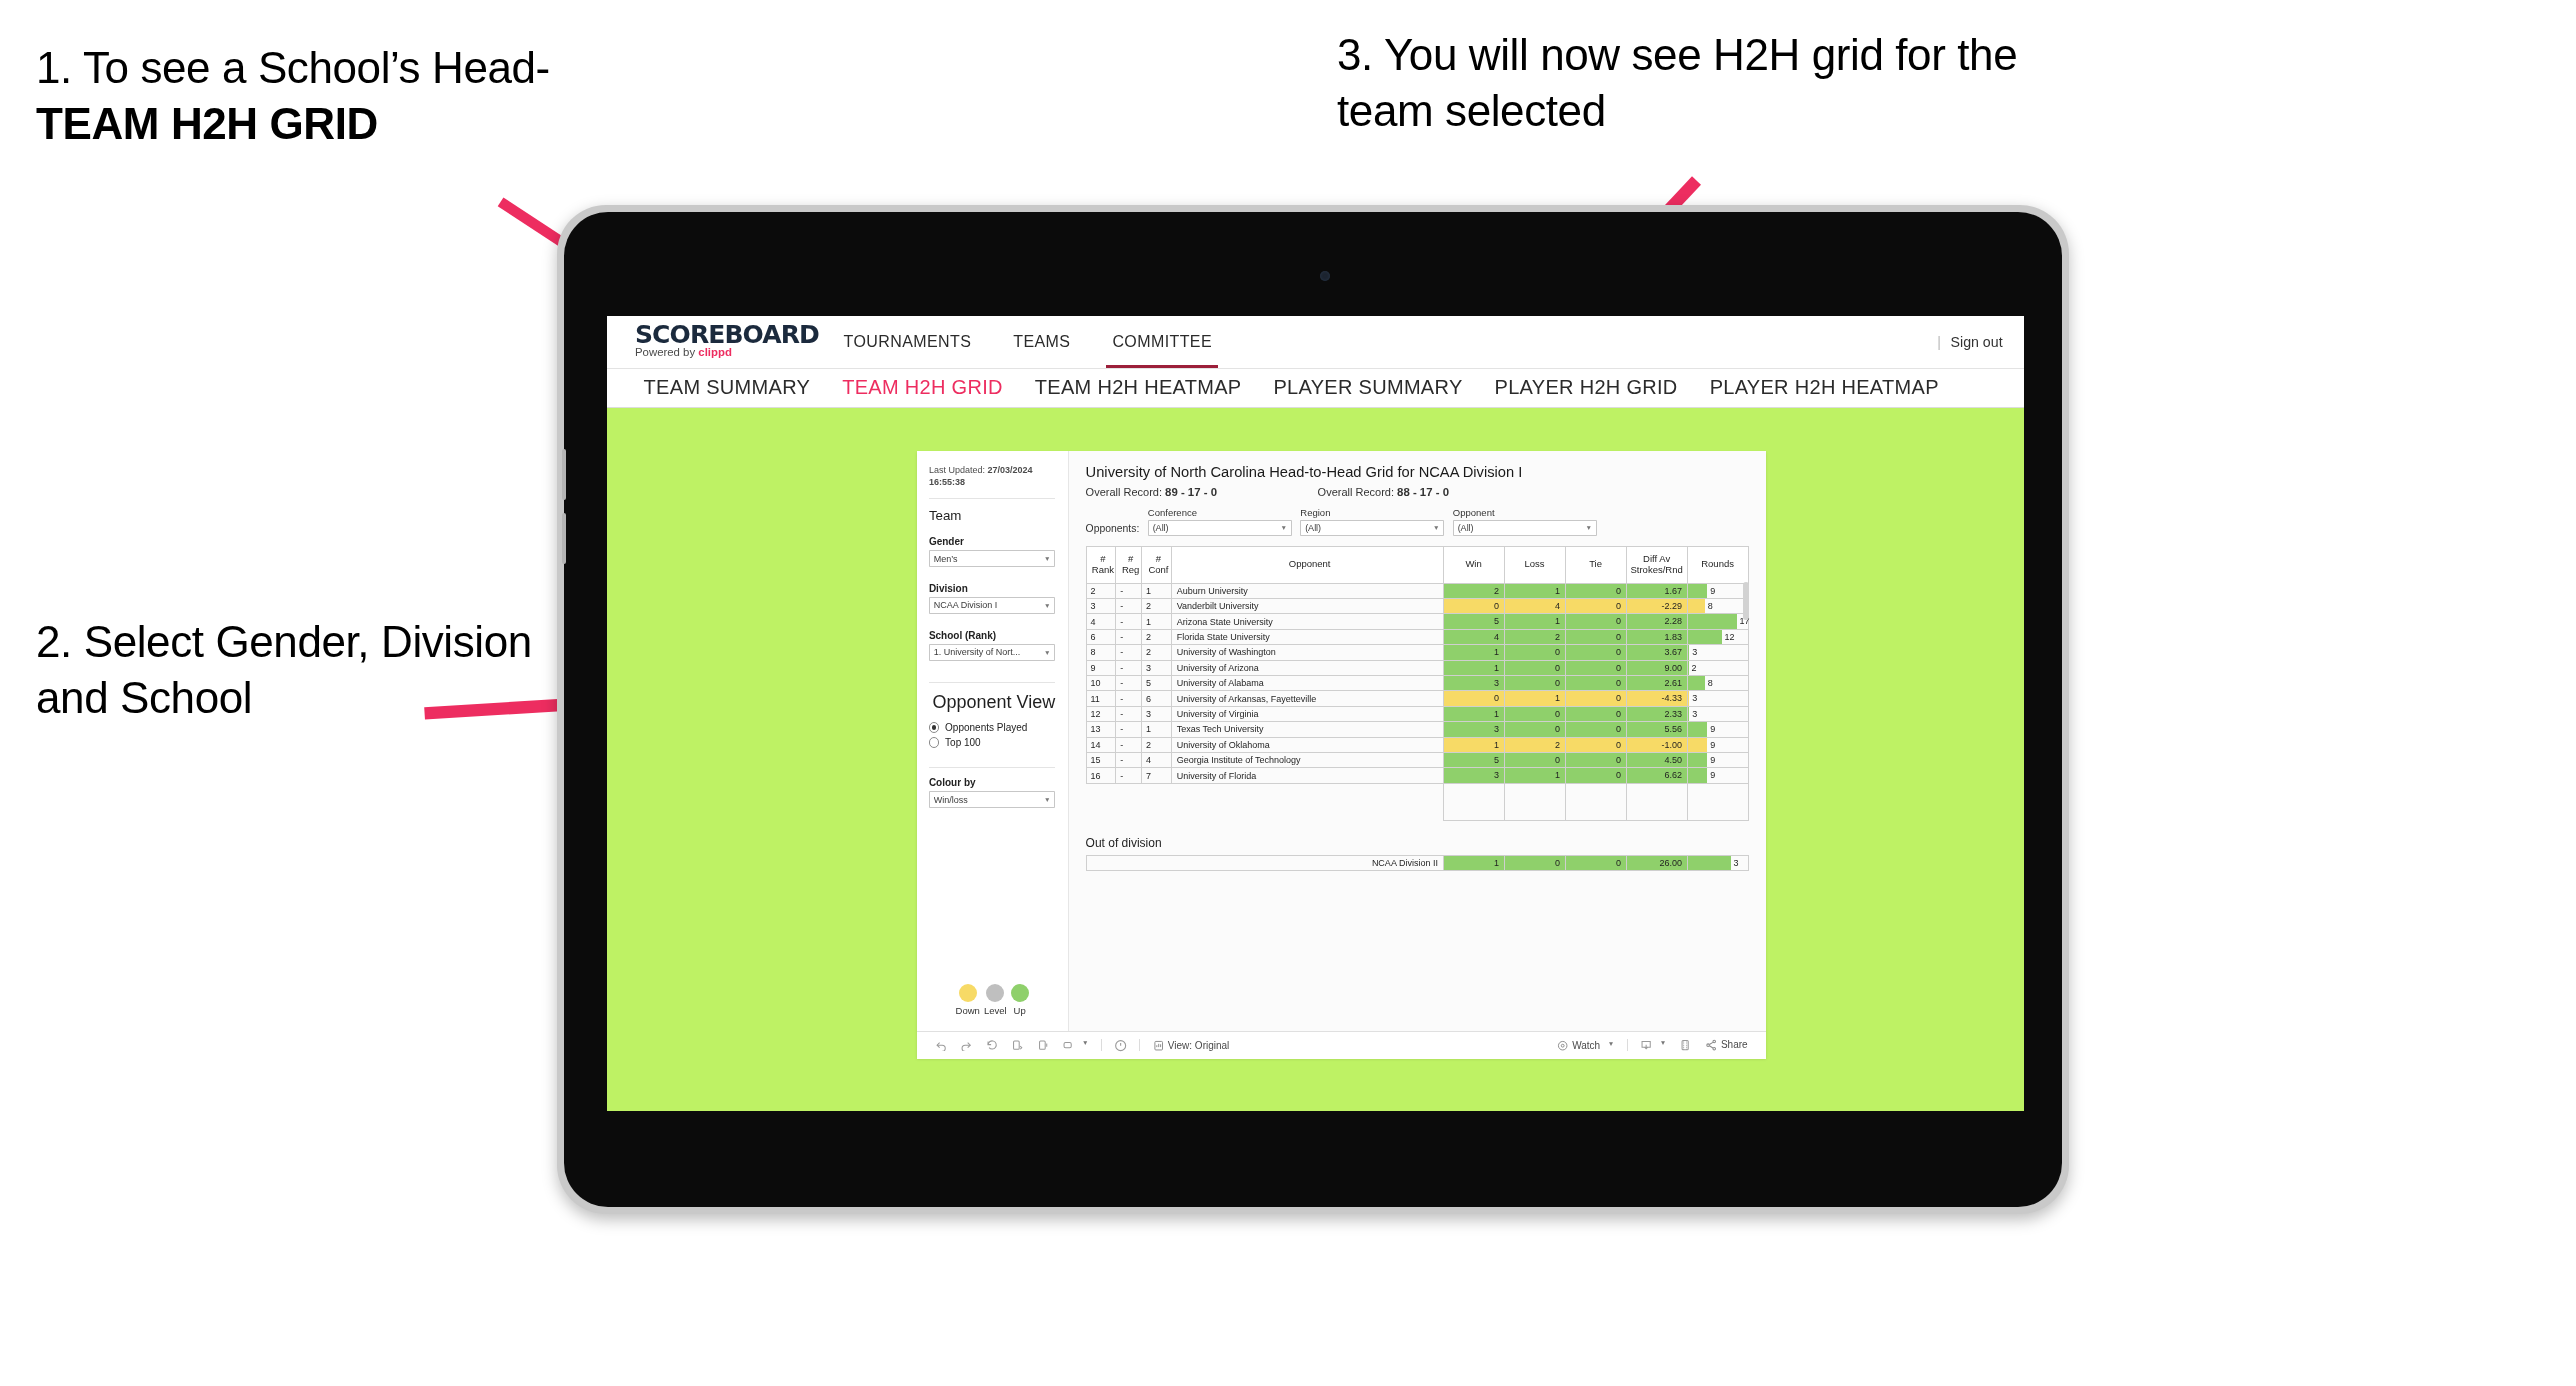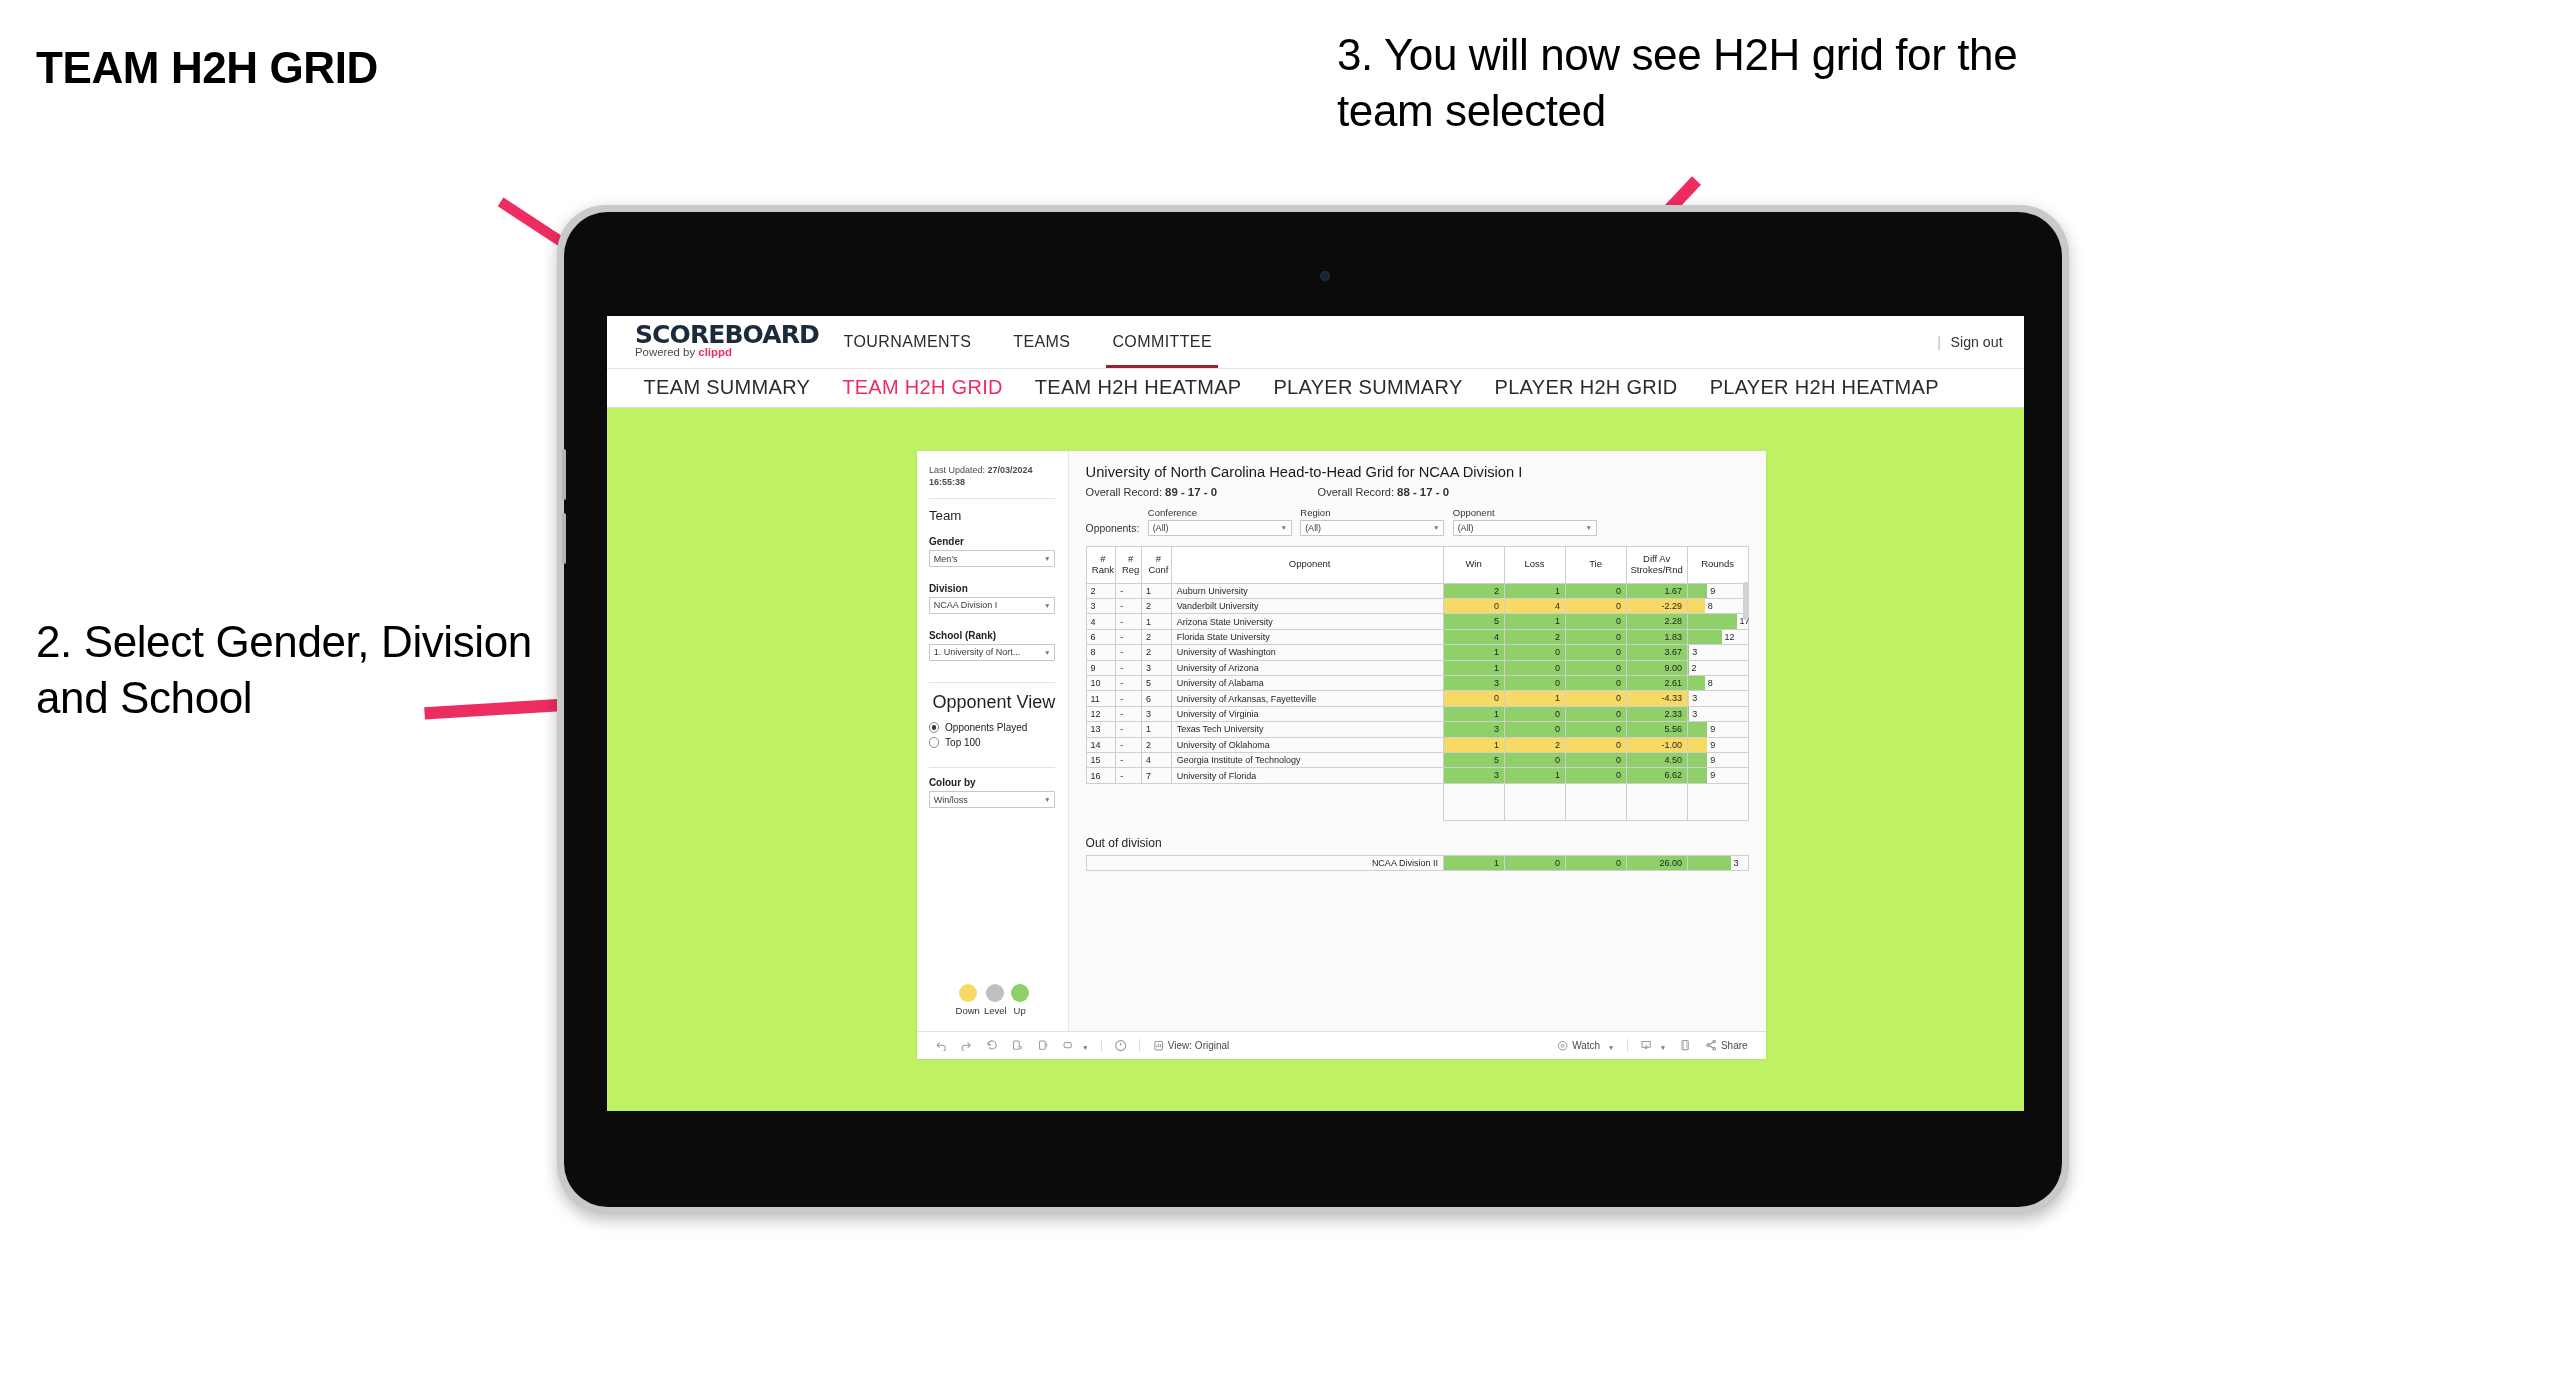--- a/index.html
+++ b/index.html
@@ -133,30 +133,31 @@
   #tbl-scroll .scrollbar{position:absolute;right:-0.9px;top:36px;width:6.6px;height:38px;background:#d2d2d2;border-radius:3.8px;}
   #ood-title{font-size:12px;color:#1f1f1f;margin:15px 0 4.7px 0;}
   #ood table td{height:14.4px;}
   .ood-label{text-align:right;padding-right:4.7px;font-size:9px;}
 
   
   #toolbar{
     height:26.5px;border-top:0.9px solid #e0e0e0;background:#fff;display:flex;align-items:center;
     padding:0 11.4px;gap:0;font-size:10px;color:#6b6b6b;
   }
-  .tb{display:flex;align-items:flex-end;gap:3.8px;padding:0 6.6px;color:#888;}
+  .tb{display:flex;align-items:flex-start;gap:3.8px;padding:0 6.6px;color:#888;}
   .tb.lbl{color:#4a4a4a;}
   .tbsep{width:0.9px;height:12.3px;background:#dcdcdc;margin:0 5.7px;}
   .spring{flex:1;}
   svg{display:block;}
 </style>
 </head>
 <body>
 
 <div class="callout" id="callout-1">
+  <div>1. To see a School’s Head-</div>
   <b>TEAM H2H GRID</b>
 </div>
 
 <div class="callout" id="callout-2">2. Select Gender, Division and School</div>
 <div class="callout" id="callout-3">3. You will now see H2H grid for the team selected</div>
 
 <svg class="arrow" style="left:493px;top:194px;" width="303" height="190" viewBox="0 0 320 200">
   <path d="M8,8 L252,168" stroke="#ED2D60" stroke-width="11" fill="none"></path>
   <path d="M288,196 L232,150 L252,196 Z" fill="#ED2D60"></path>
 </svg>

